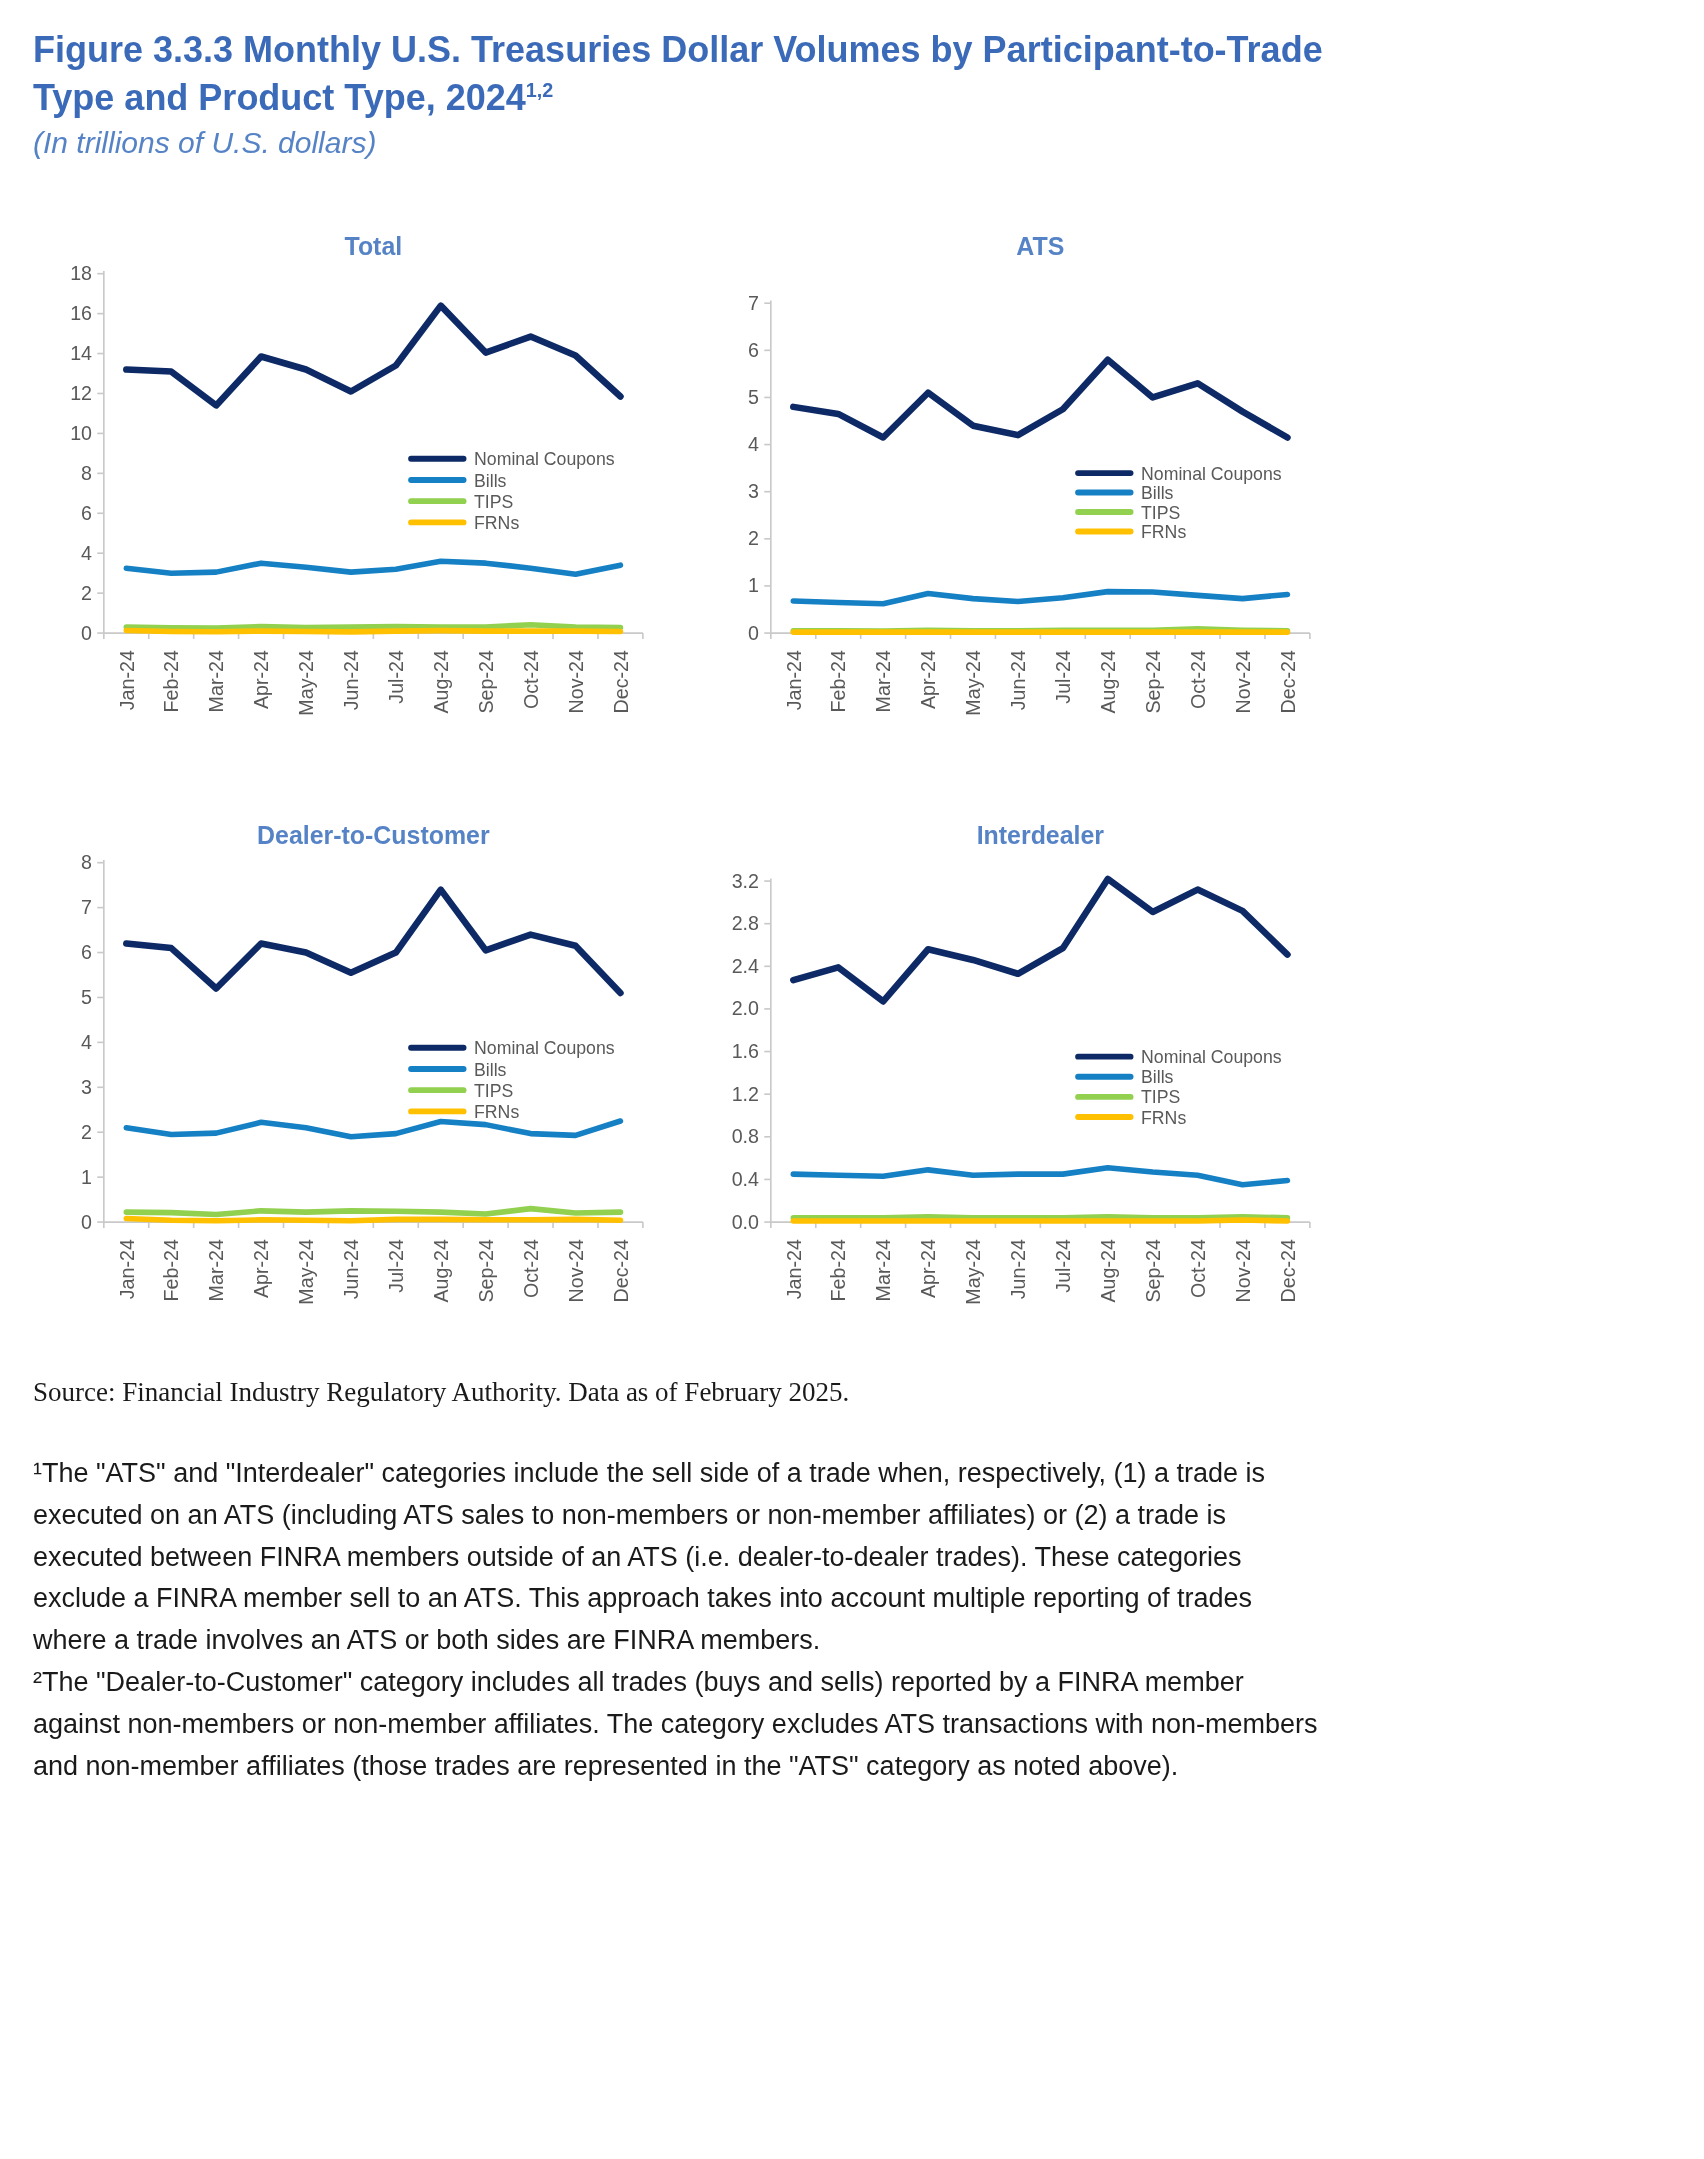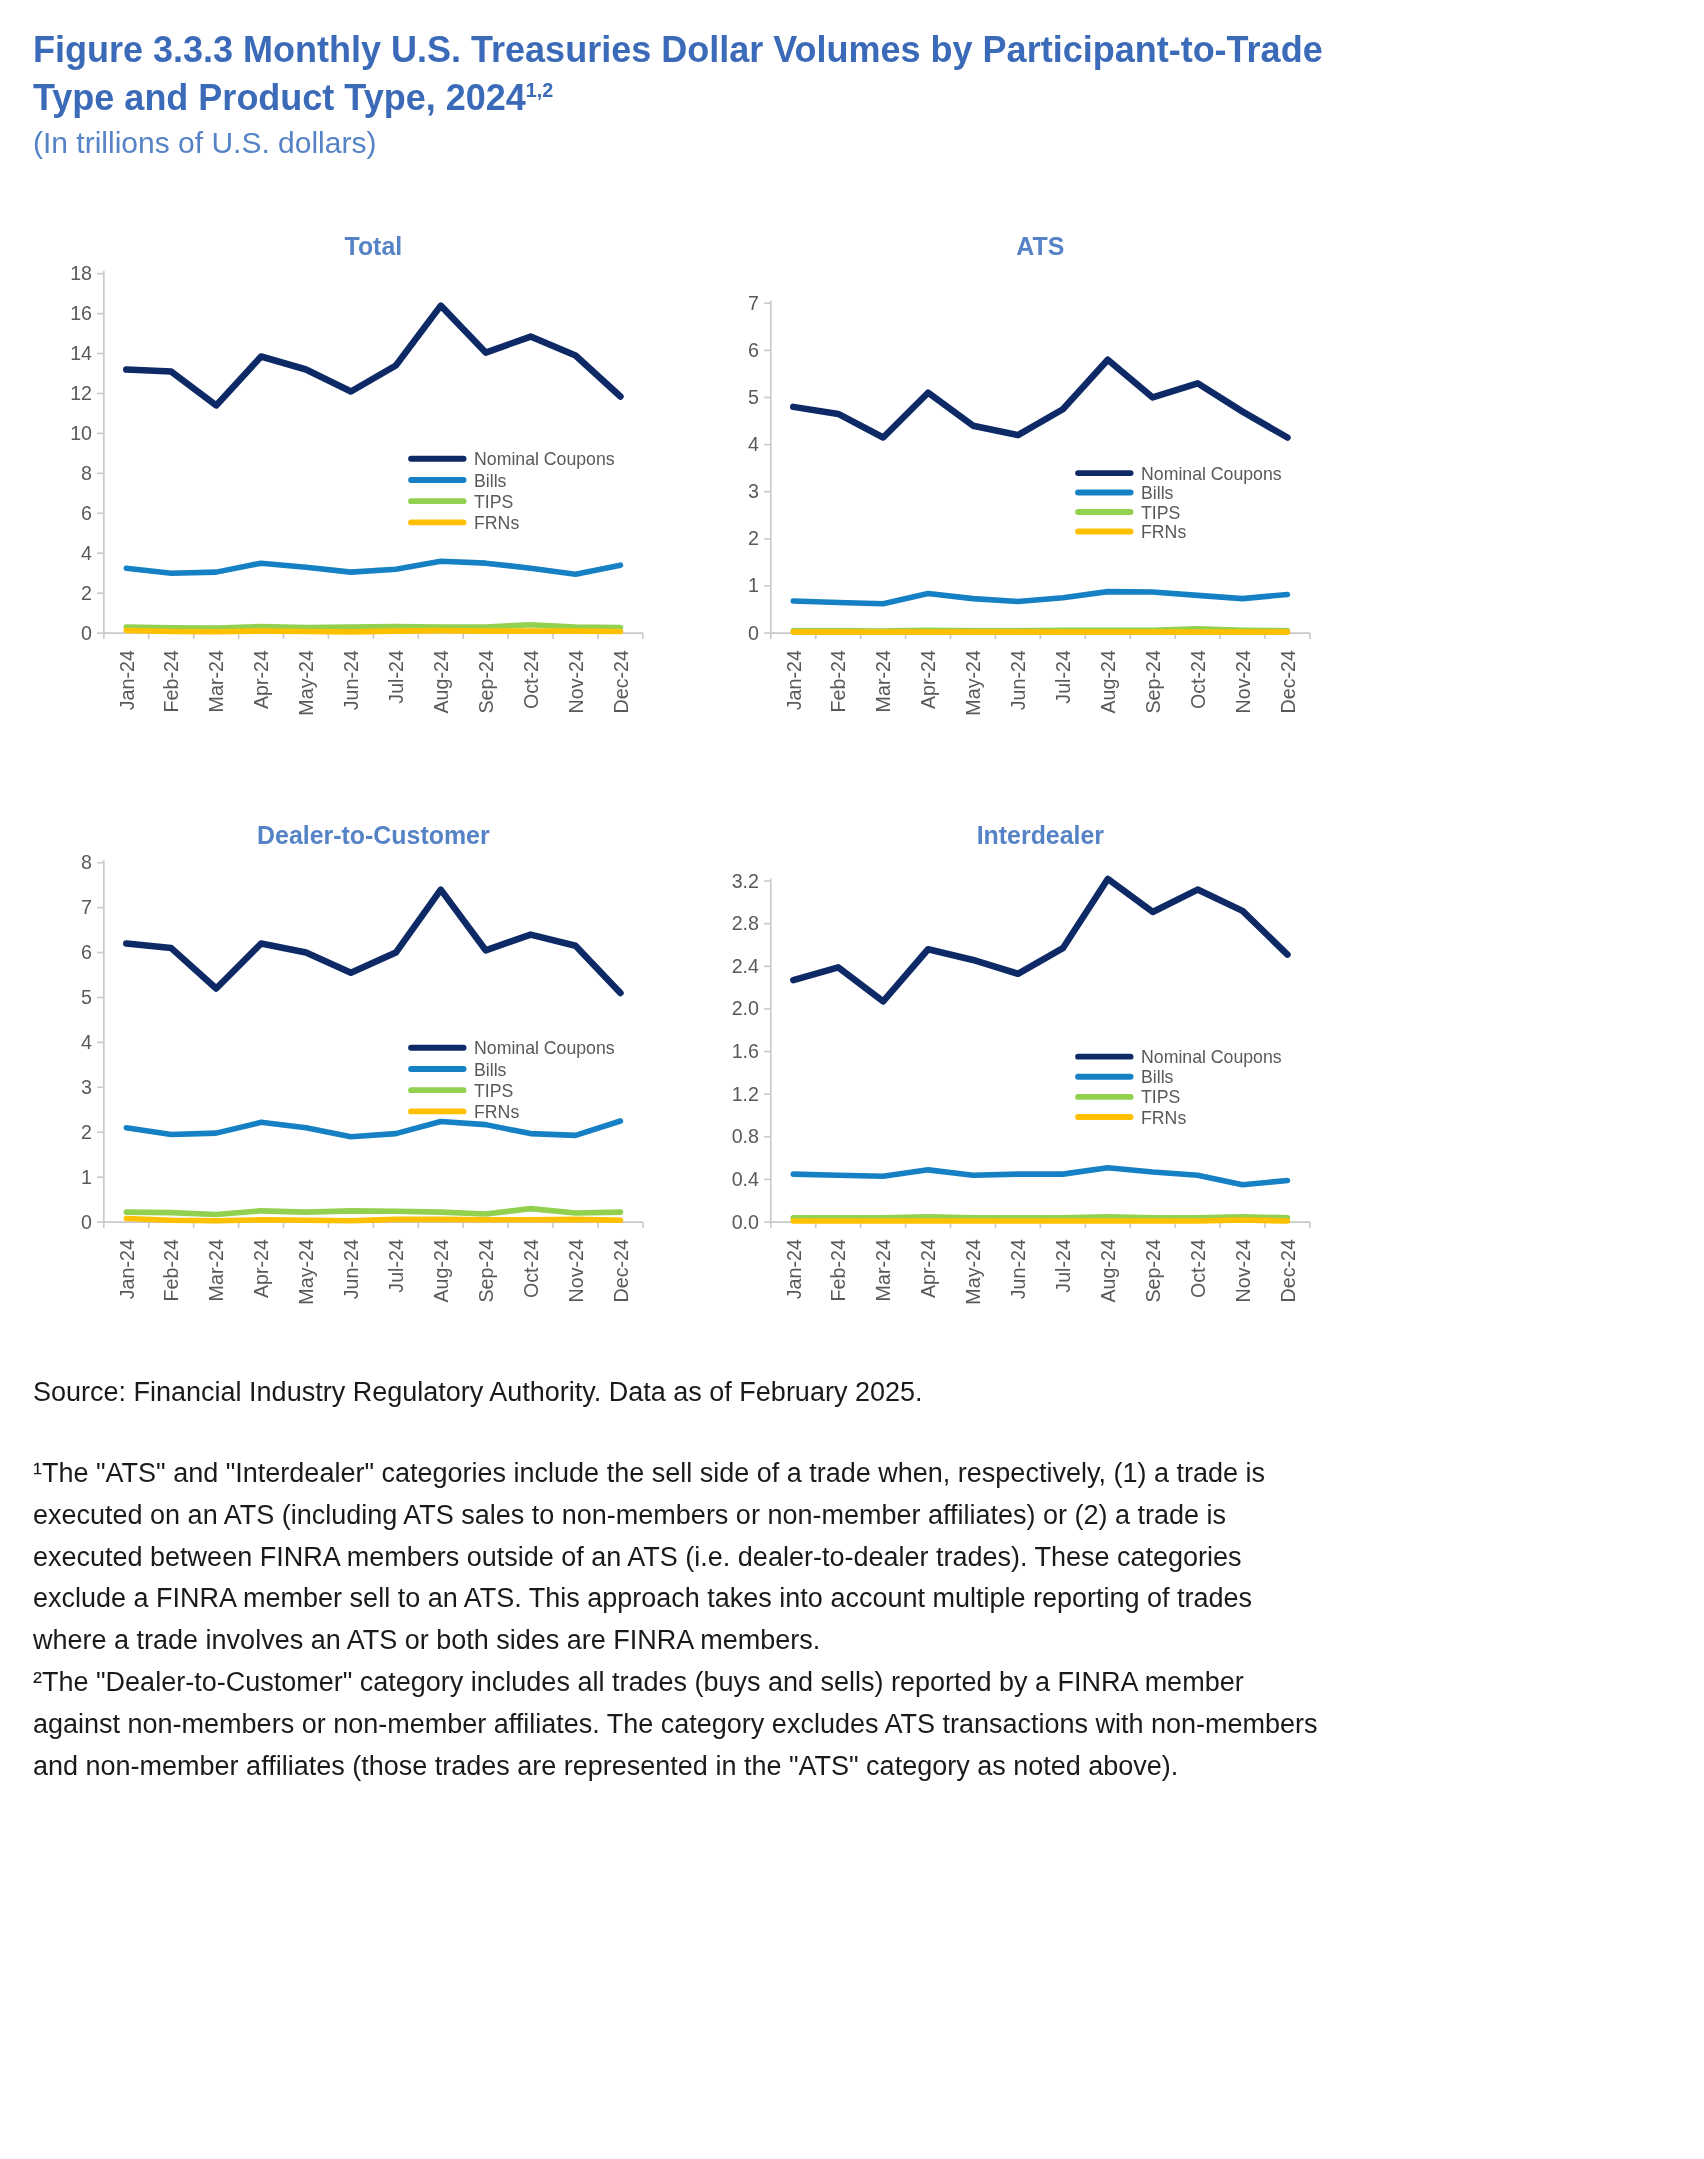--- a/index.html
+++ b/index.html
@@ -16,37 +16,39 @@
     font-size: 36px;
     line-height: 1.32;
     font-weight: bold;
     color: #3a6ab8;
     max-width: 1310px;
   }
   .fig-title sup { font-size: 0.55em; }
   .fig-subtitle {
     margin: 5.2px 0 0 0;
     font-size: 30px;
+    font-style: italic;
     color: #5583c6;
   }
   .charts-grid {
     margin-top: 35px;
     display: grid;
     grid-template-columns: 1fr 1fr;
     column-gap: 3.5px;
     row-gap: 42px;
     gap: 44px;
   }
   .chart-cell { width: 100%; }
   .chart-cell svg { width: 100%; height: auto; display: block; }
   .footer { margin-top: 49px; color: #1a1a1a; }
   .source-note {
     margin: 0 0 45px 0;
     font-size: 27px;
     color: #1a1a1a;
+    font-family: Liberation Serif, serif;
   }
   .footnote {
     margin: 0;
     font-size: 27px;
     line-height: 1.55;
     color: #1a1a1a;
     max-width: 1625px;
   }
 </style>
 </head>

